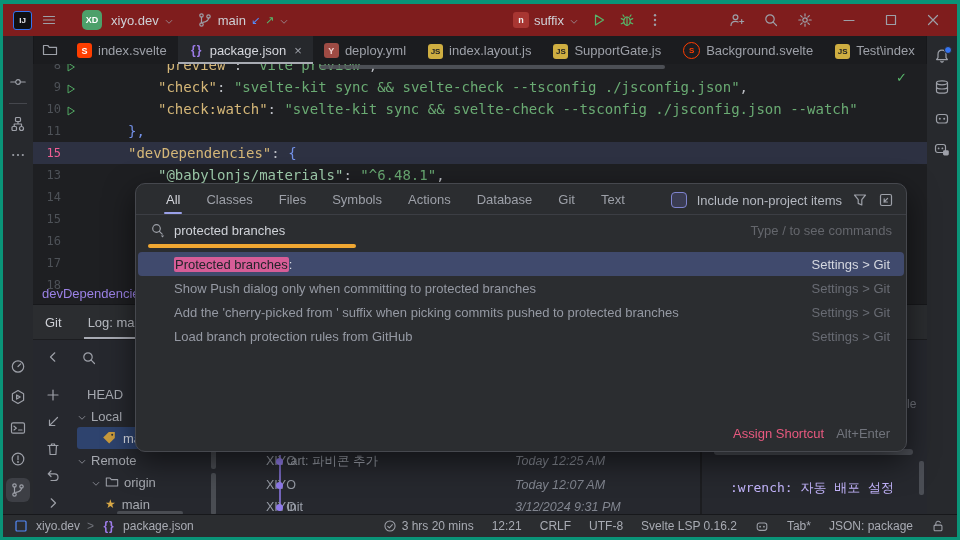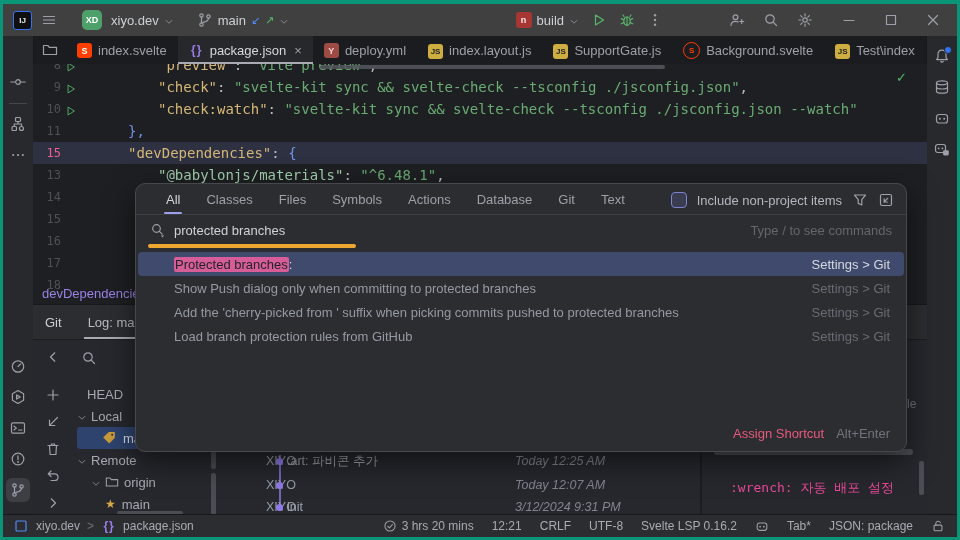--- a/index.html
+++ b/index.html
@@ -1,21 +1,21 @@
 <!DOCTYPE html>
 <html><head>
 <meta charset="utf-8">
 <style>
   html,body{margin:0;padding:0;background:#111;}
   #stage{position:relative;width:960px;height:540px;overflow:hidden;background:#0a9478;
          font-family:"Liberation Sans","DejaVu Sans",sans-serif;-webkit-font-smoothing:antialiased;}
   #window{position:absolute;top:4px;left:3px;right:3px;bottom:3px;background:#1e1f22;overflow:hidden;}
 
   
-  .titlebar{position:absolute;top:0;left:0;right:0;height:32px;background:#404040;display:flex;align-items:center;
+  .titlebar{position:absolute;top:0;left:0;right:0;height:32px;background:#7f1d1d;display:flex;align-items:center;
             color:#ced0d6;font-size:13px;}
   .tb-left{display:flex;align-items:center;gap:9px;padding-left:10px;}
   .ide-logo{width:17px;height:17px;border:1.5px solid #3574f0;border-radius:3px;background:#101012;color:#e8e9ec;
             font-size:8px;font-weight:bold;display:flex;align-items:center;justify-content:center;}
   .icon{display:inline-flex;width:16px;height:16px;color:#9da0a8;align-items:center;justify-content:center;flex:0 0 auto;}
   .icon svg{width:16px;height:16px;}
   .icon.green{color:#57b66a}.icon.blue{color:#548af7}
   .proj-badge{width:20px;height:20px;border-radius:5px;background:#4da06a;color:#fff;font-size:9px;font-weight:bold;
               display:flex;align-items:center;justify-content:center;margin-left:16px;}
   .tb-group{display:flex;align-items:center;gap:5px;cursor:default;}
@@ -88,21 +88,21 @@
   .commit-row{position:absolute;left:0;right:0;height:24px;}
   .commit-row .author{position:absolute;left:20px;color:#959aa4;line-height:24px;margin-left:36px;}
   .commit-row .msg{position:absolute;left:77px;color:#9da2ac;line-height:24px;white-space:nowrap;overflow:hidden;max-width:240px;}
   .commit-row .date{position:absolute;left:305px;color:#81858f;line-height:24px;font-style:italic;}
   .graph-line{position:absolute;left:69px;top:116px;width:2px;height:56px;background:#8f7aea;opacity:.75;}
   .graph-node{position:absolute;left:66px;width:7px;height:7px;border-radius:50%;background:#8f7aea;}
   .log-scroll{position:absolute;left:1px;width:5px;background:#4a4d53;border-radius:2px;}
   .details{position:absolute;top:0;bottom:0;left:667px;right:0;border-left:2px solid #1c1d20;}
   .det-frag{position:absolute;left:205px;top:58px;color:#6f727a;font-size:12px;}
   .det-hbar{position:absolute;left:12px;right:14px;top:110px;height:6px;border-radius:3px;background:#4b4e55;}
-  .det-msg{position:absolute;left:28px;top:140px;font-family:"DejaVu Sans Mono",monospace;font-size:13px;color:#ec4899;white-space:nowrap;}
+  .det-msg{position:absolute;left:28px;top:140px;font-family:"DejaVu Sans Mono",monospace;font-size:13px;color:#c4b5fd;white-space:nowrap;}
   .det-vbar{position:absolute;right:3px;top:122px;width:5px;height:34px;border-radius:2px;background:#4b4e55;}
 
   
   .statusbar{position:absolute;left:0;right:0;bottom:0;height:22px;background:#2b2d30;border-top:1px solid #17181b;
              display:flex;align-items:center;font-size:12px;color:#a8abb3;}
   .sb-left{display:flex;align-items:center;gap:7px;padding-left:10px;}
   .sb-sep{color:#6f7278;}
   .sb-right{margin-left:auto;display:flex;align-items:center;gap:18px;padding-right:12px;}
   .sb-item{display:flex;align-items:center;gap:5px;}
   .sb-item .icon{width:14px;height:14px}.sb-item .icon svg{width:14px;height:14px}
@@ -166,21 +166,21 @@
           <span class="arrow-b">↙</span>
           <span class="arrow-g">↗</span>
           <span class="chev"><svg viewBox="0 0 16 16" fill="none" stroke="currentColor" stroke-width="1.2" stroke-linecap="round" stroke-linejoin="round">
                 <path d="M3.5 5.5l4.5 4.5 4.5-4.5"></path>
               </svg></span>
         </div>
       </div>
       <div class="tb-run">
         <div class="tb-group">
           <span class="npm-badge">n</span>
-          <span>build</span>
+          <span>suffix</span>
           <span class="chev"><svg viewBox="0 0 16 16" fill="none" stroke="currentColor" stroke-width="1.2" stroke-linecap="round" stroke-linejoin="round">
                 <path d="M3.5 5.5l4.5 4.5 4.5-4.5"></path>
               </svg></span>
         </div>
         <span class="icon green">
             <svg viewBox="0 0 16 16" fill="none" stroke="currentColor" stroke-width="1.2" stroke-linecap="round" stroke-linejoin="round">
               <path d="M4.5 3l8 5-8 5z"></path>
             </svg>
           </span>
         <span class="icon green">

